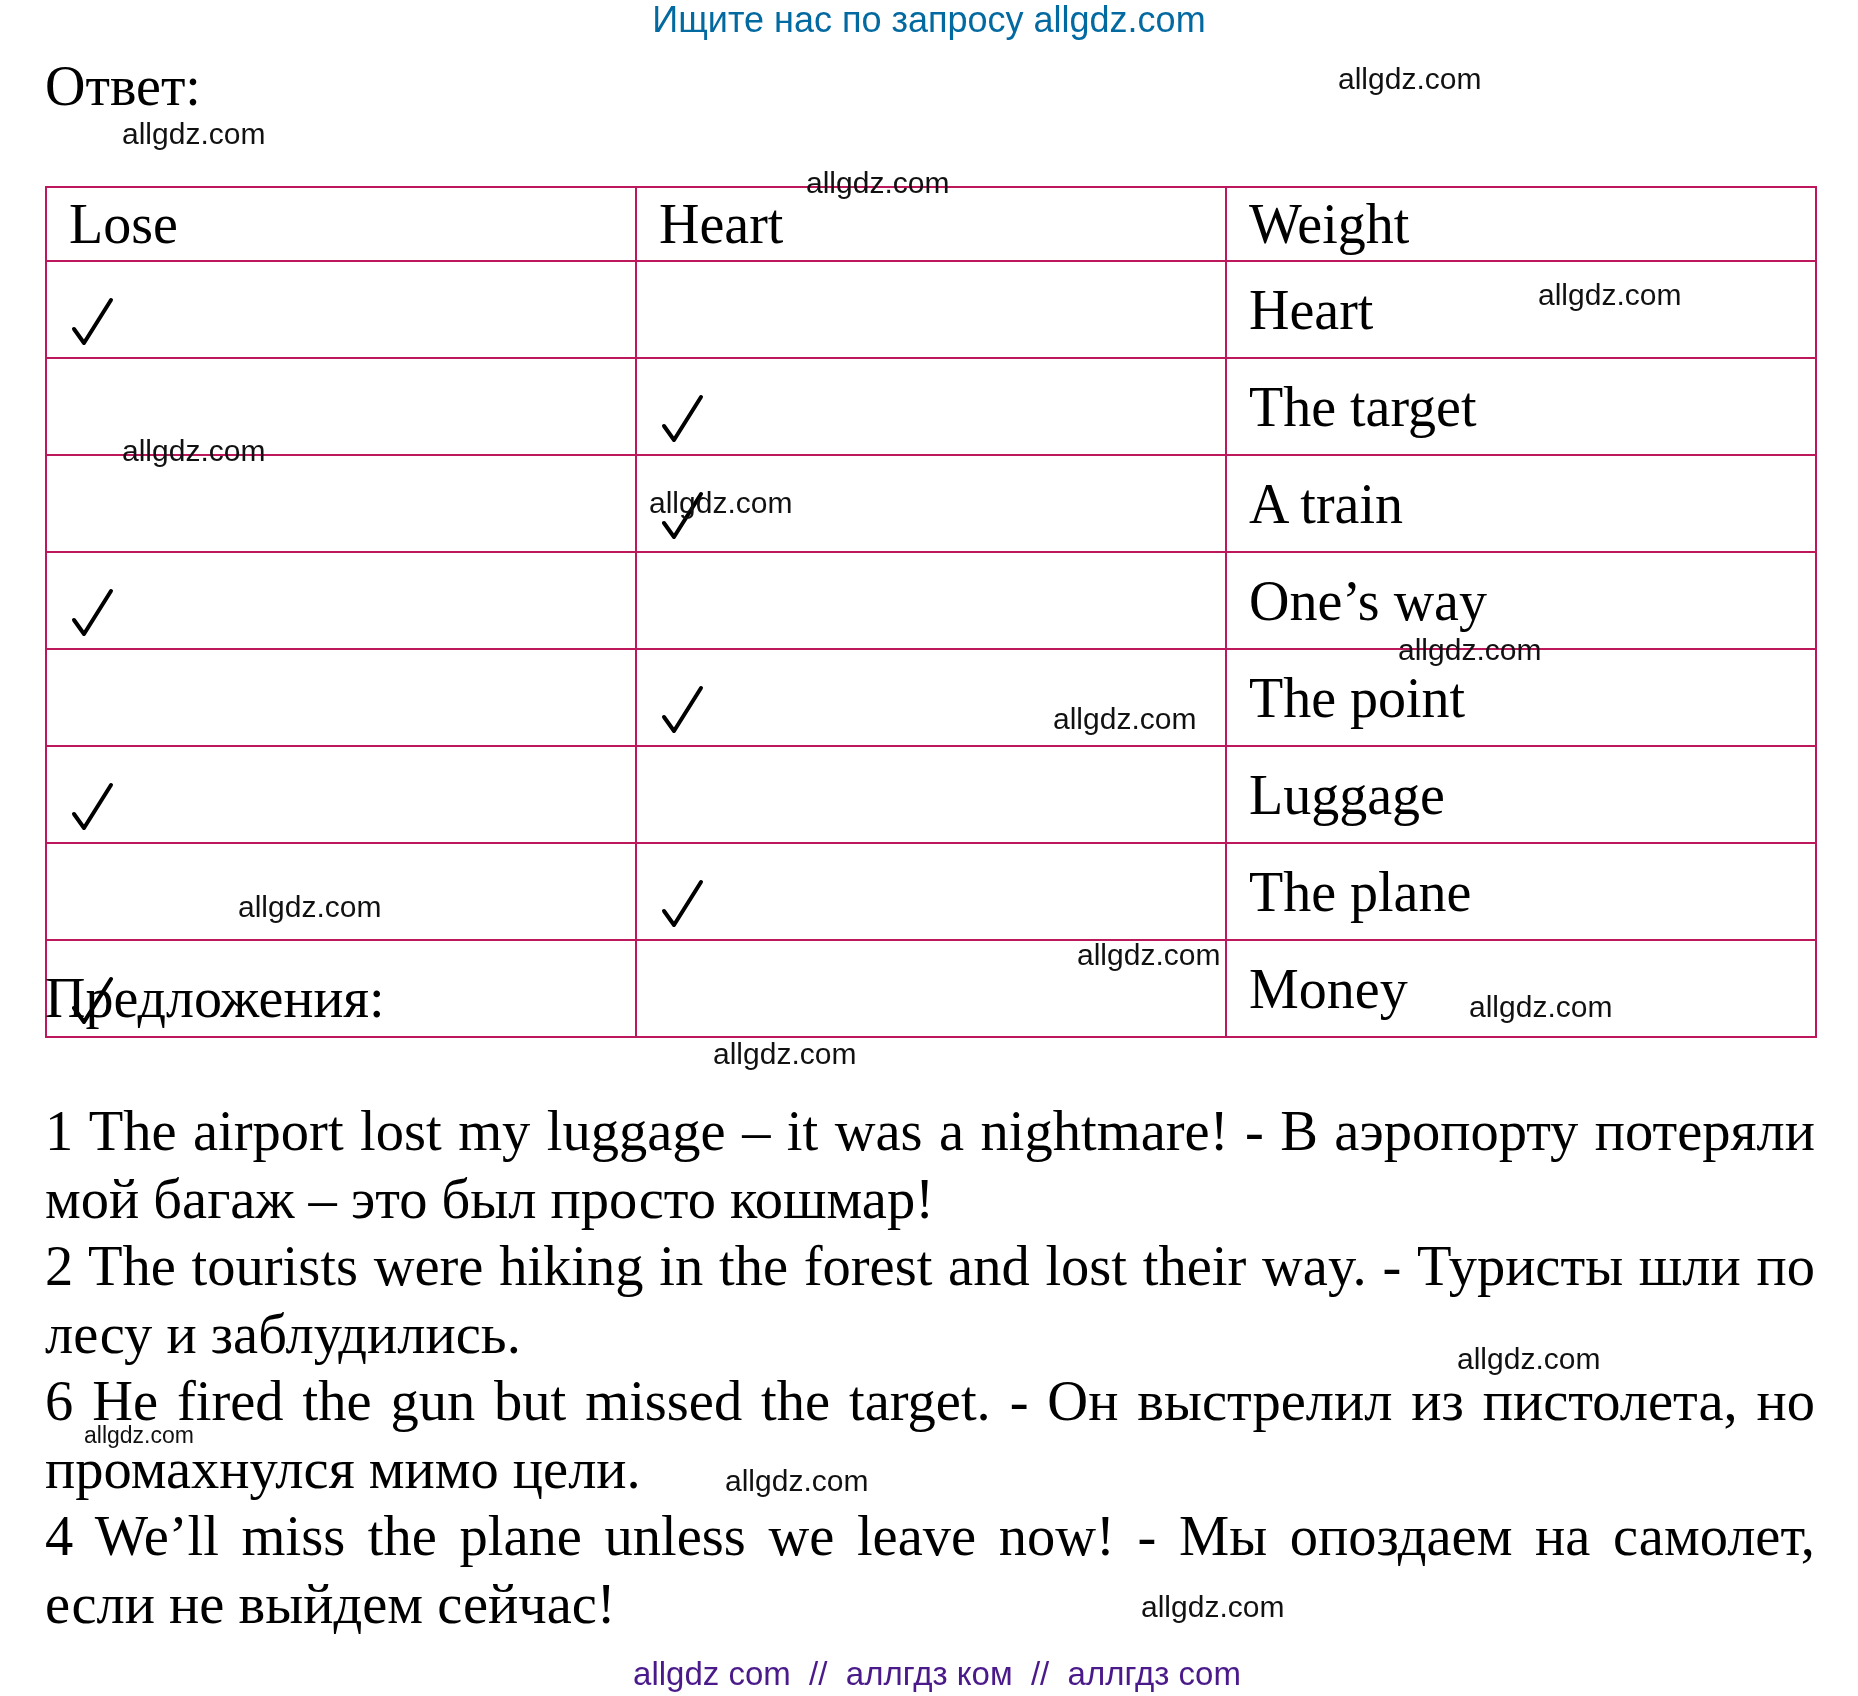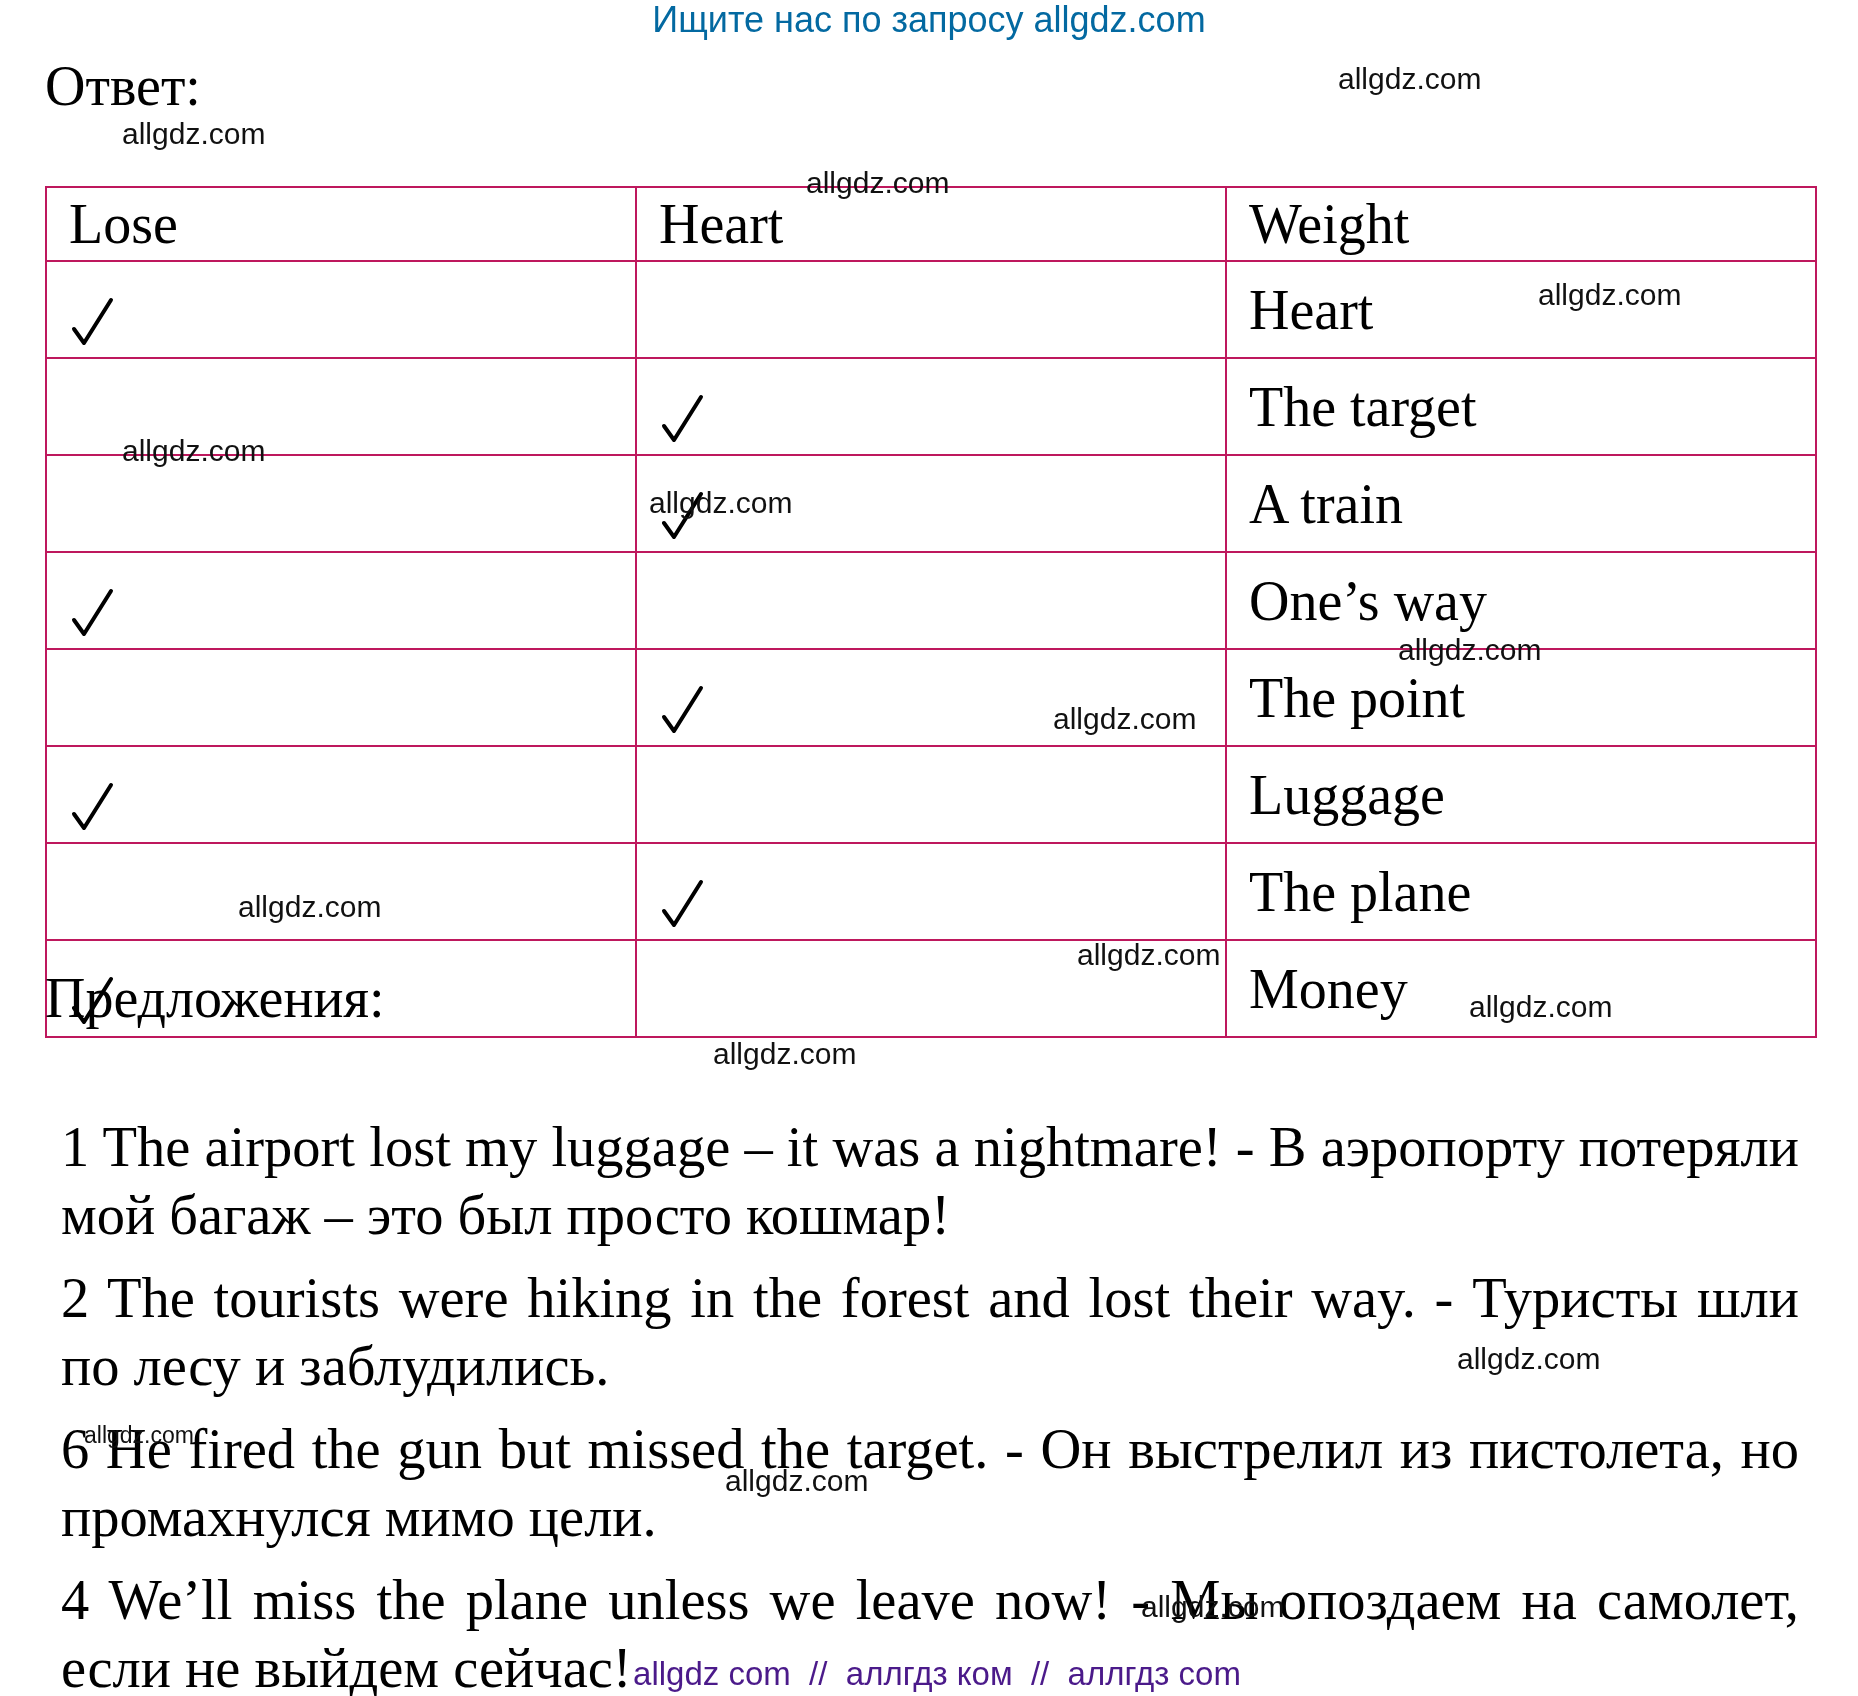--- a/index.html
+++ b/index.html
@@ -66,21 +66,21 @@
   .sentence-block {
     position: absolute;
     left: 45px;
     width: 1770px;
     top: 1098px;
     font-size: 56.5px;
     line-height: 67.5px;
     text-align: justify;
   }
   .sentence-block p {
-    margin: 16px;
+    margin: 0;
   }
 
   .wm {
     position: absolute;
     font-family: "Liberation Sans", sans-serif;
     font-size: 30px;
     line-height: 32px;
     color: #111;
     white-space: nowrap;
     text-align: center;

